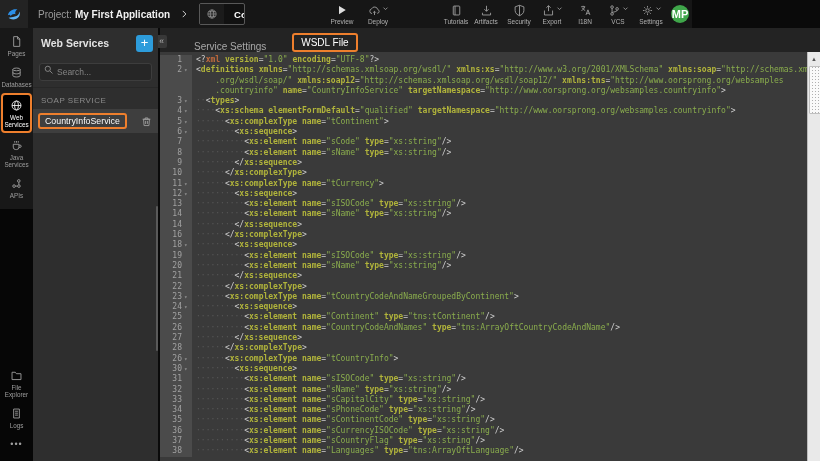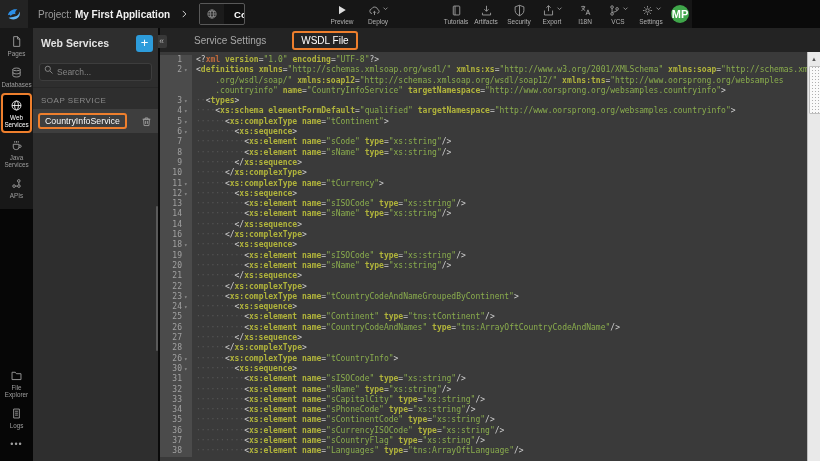--- a/index.html
+++ b/index.html
@@ -52,21 +52,21 @@
   .section-lbl{font-size:8px;color:#8b8b8b;letter-spacing:.5px;padding:8px 24px 4px 8px;border-top:1px solid #272727;}
   .svc-row{height:24px;background:#3e3e3e;display:flex;align-items:center;padding:0 5px;cursor:pointer;}
   .svc-hl{border:2px solid var(--orange);border-radius:3px;padding:1px 5px;color:#fafafa;font-size:8.8px;white-space:nowrap;}
   .svc-trash{margin-left:auto;display:flex;align-items:center;cursor:pointer;}
   .panel-sb{position:absolute;right:0;top:178px;width:2px;height:145px;background:#5a5a5a;border-radius:1px;}
 
   
   .main{position:absolute;left:160px;top:28px;width:660px;height:433px;background:#232323;z-index:2;}
   .collapse-btn{position:absolute;left:-4px;top:7px;width:11px;height:13px;background:#383838;border-radius:2px;
     color:#b5b5b5;font-size:8.5px;line-height:12px;text-align:center;cursor:pointer;z-index:6;}
-  .tabbar{height:24px;display:flex;align-items:center;padding-left:34px;background:#232323;}
+  .tabbar{height:24px;display:flex;align-items:flex-end;padding-left:34px;background:#232323;}
   .ed-tab{font-size:10px;color:#a8a8a8;margin-right:26px;cursor:pointer;white-space:nowrap;}
   .ed-tab.active{color:#fff;font-weight:400;border:2px solid var(--orange);border-radius:3px;padding:2px 7px;}
   .editor{position:absolute;left:0;top:24px;width:647px;height:409px;background:#3a3a3a;overflow:hidden;
     font-family:"DejaVu Sans Mono","Liberation Mono",monospace;font-size:8px;padding-top:3px;box-sizing:border-box;}
   .code-row{display:flex;height:10.3px;line-height:10.3px;white-space:pre;}
   .gut{flex:0 0 32px;background:#4b4b4b;color:#a2a2a2;display:flex;}
   .gut .ln{flex:1;text-align:right;padding-right:2px;}
   .gut .fold{flex:0 0 8px;color:#8d8d8d;font-size:6px;line-height:10.3px;cursor:pointer;}
   .cd{flex:1;overflow:hidden;padding-left:4px;color:#cfcfcf;}
   .tk-t{color:var(--ctag);font-weight:700;}

